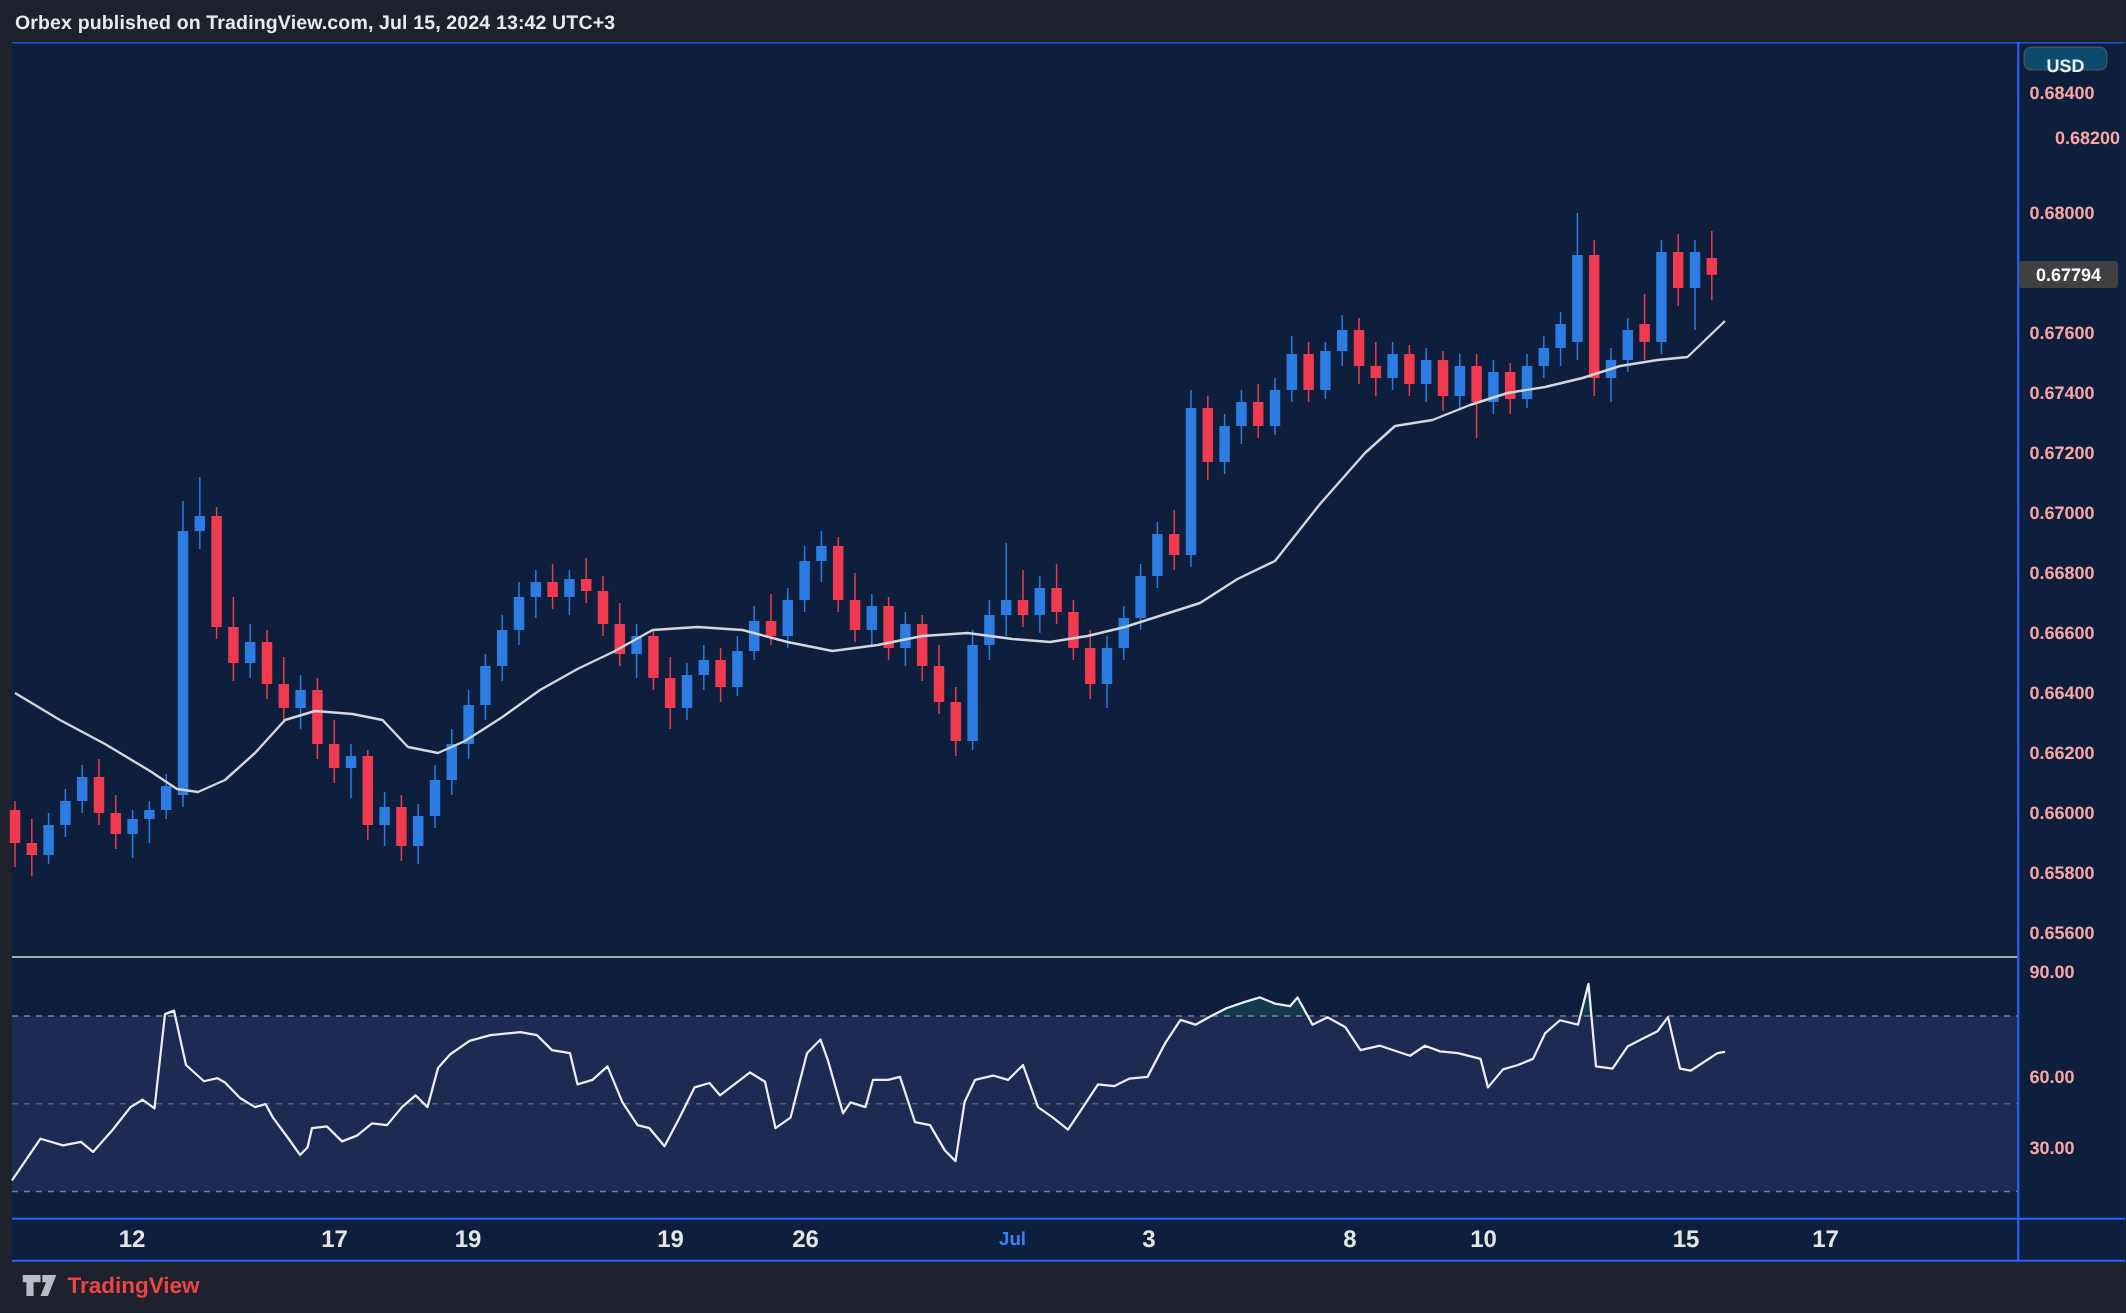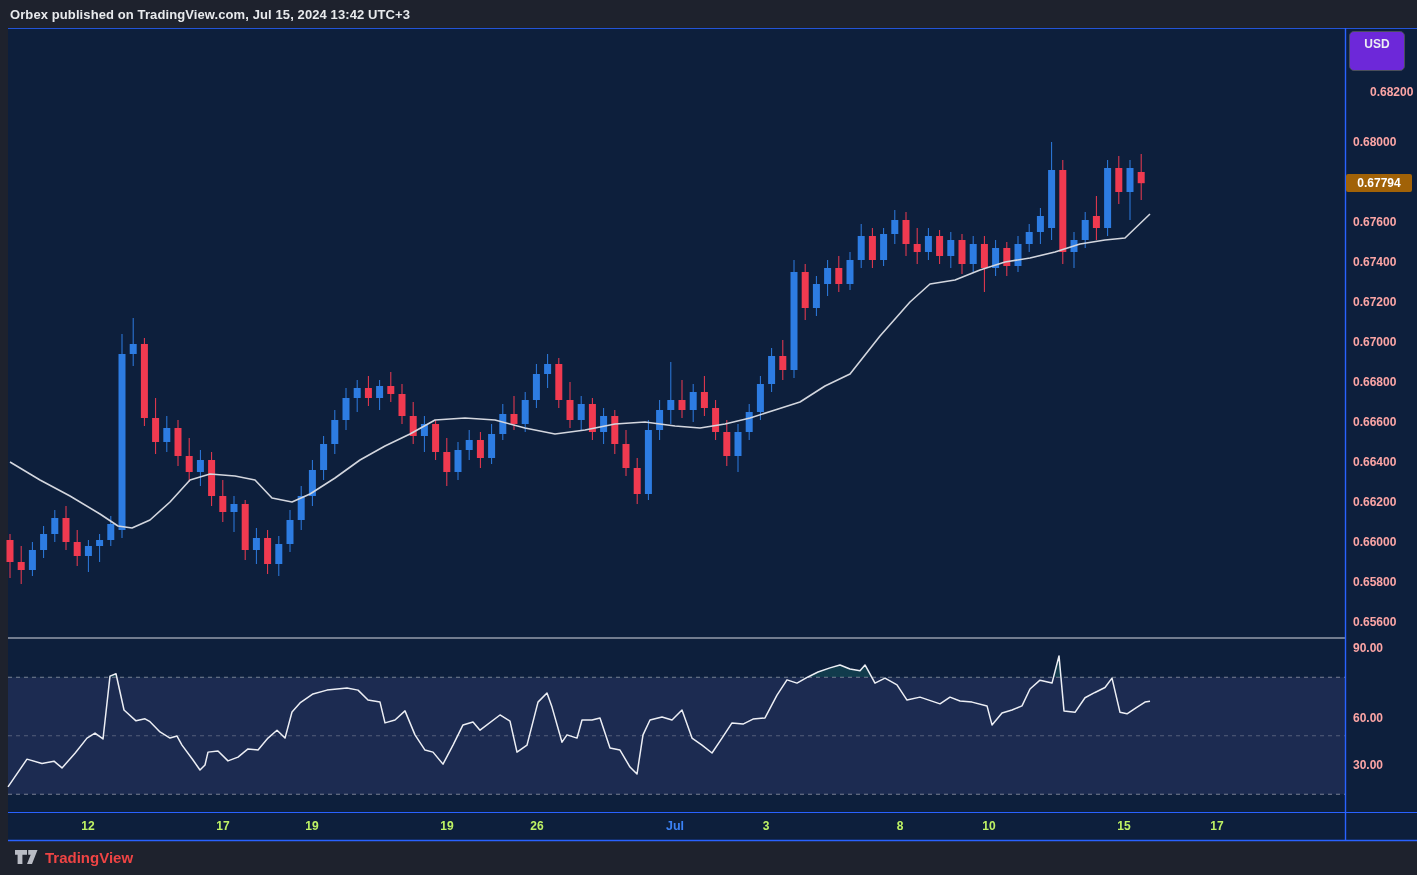--- a/index.html
+++ b/index.html
@@ -12,30 +12,30 @@
     position:absolute;left:10px;top:5px;height:20px;line-height:20px;
     color:#e8eaed;font-size:13px;font-weight:700;letter-spacing:.1px;
   }
   #chart-svg{position:absolute;left:0;top:0;}
   .axis-label{
     position:absolute;left:1353px;width:62px;height:16px;line-height:16px;
     color:#fca5a5;font-size:12px;font-weight:600;text-align:left;
   }
   .time-label{
     position:absolute;top:819px;width:40px;height:15px;line-height:15px;
-    color:#bef264;font-size:12px;font-weight:600;text-align:center;
+    color:#e5e5e5;font-size:16px;font-weight:600;text-align:center;
   }
   .time-label.major{color:#3b82f6;font-weight:700;font-size:12.5px;}
   #last-price-tag{
     position:absolute;left:1346px;top:175px;width:66px;height:18px;line-height:18px;
     color:#ffffff;font-size:12px;font-weight:700;text-align:center;border-radius:2px;
   }
   #usd-button{
-    position:absolute;left:1349px;top:31px;width:56px;height:40px;line-height:24px;
-    background:#6d28d9;border:1px solid #4a4e5a;border-radius:5px;
+    position:absolute;left:1349px;top:31px;width:56px;height:16px;line-height:24px;
+    background:#0c4a6e;border:1px solid #4a4e5a;border-radius:5px;
     color:#eceef2;font-size:12px;font-weight:600;text-align:center;cursor:pointer;
     box-sizing:border-box;
   }
   #footer-brand{
     position:absolute;left:15px;top:845px;height:24px;display:flex;align-items:center;gap:7px;
     color:#ef4444;font-size:15px;font-weight:700;cursor:pointer;
   }
   #footer-brand svg{display:block;}
 </style>
 </head>
@@ -297,21 +297,21 @@
     <div class="time-label" style="left: 517px;">26</div>
     <div class="time-label major" style="left: 655px;">Jul</div>
     <div class="time-label" style="left: 746px;">3</div>
     <div class="time-label" style="left: 880px;">8</div>
     <div class="time-label" style="left: 969px;">10</div>
     <div class="time-label" style="left: 1104px;">15</div>
     <div class="time-label" style="left: 1197px;">17</div>
   </div>
 
 <div id="usd-button">USD</div>
-<div id="last-price-tag" style="background: #a16207; top: 174.2px;">0.67794</div>
+<div id="last-price-tag" style="background: #404040; top: 174.2px;">0.67794</div>
 
 <div id="footer-brand">
   <svg width="23" height="15" viewBox="0 0 23 15">
     <path d="M0 0 H12 V4.8 H7.4 V14 H2.6 V4.8 H0 Z" fill="#b9bcc5"></path>
     <path d="M13.2 0 H22.5 L17 14 H12 L15.7 4.8 H13.2 Z" fill="#b9bcc5"></path>
   </svg>
   <span>TradingView</span>
 </div>
 
 </body></html>

